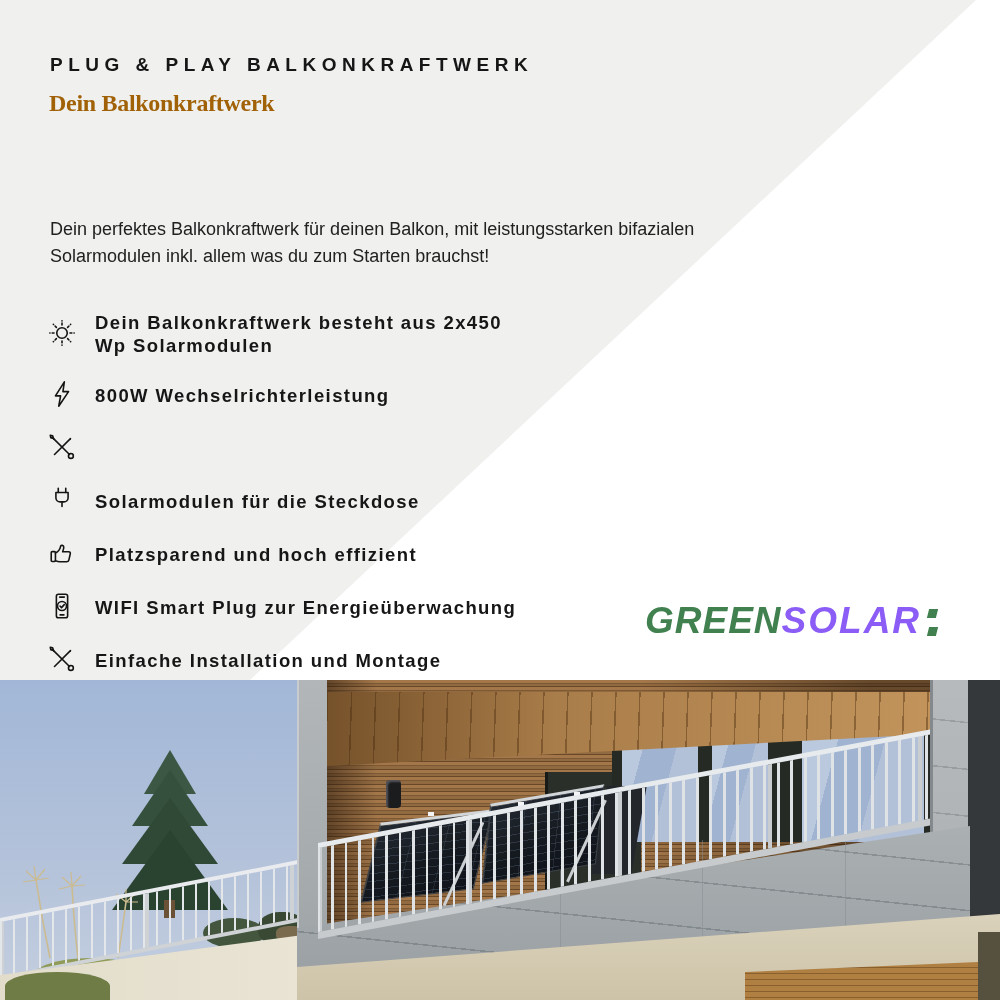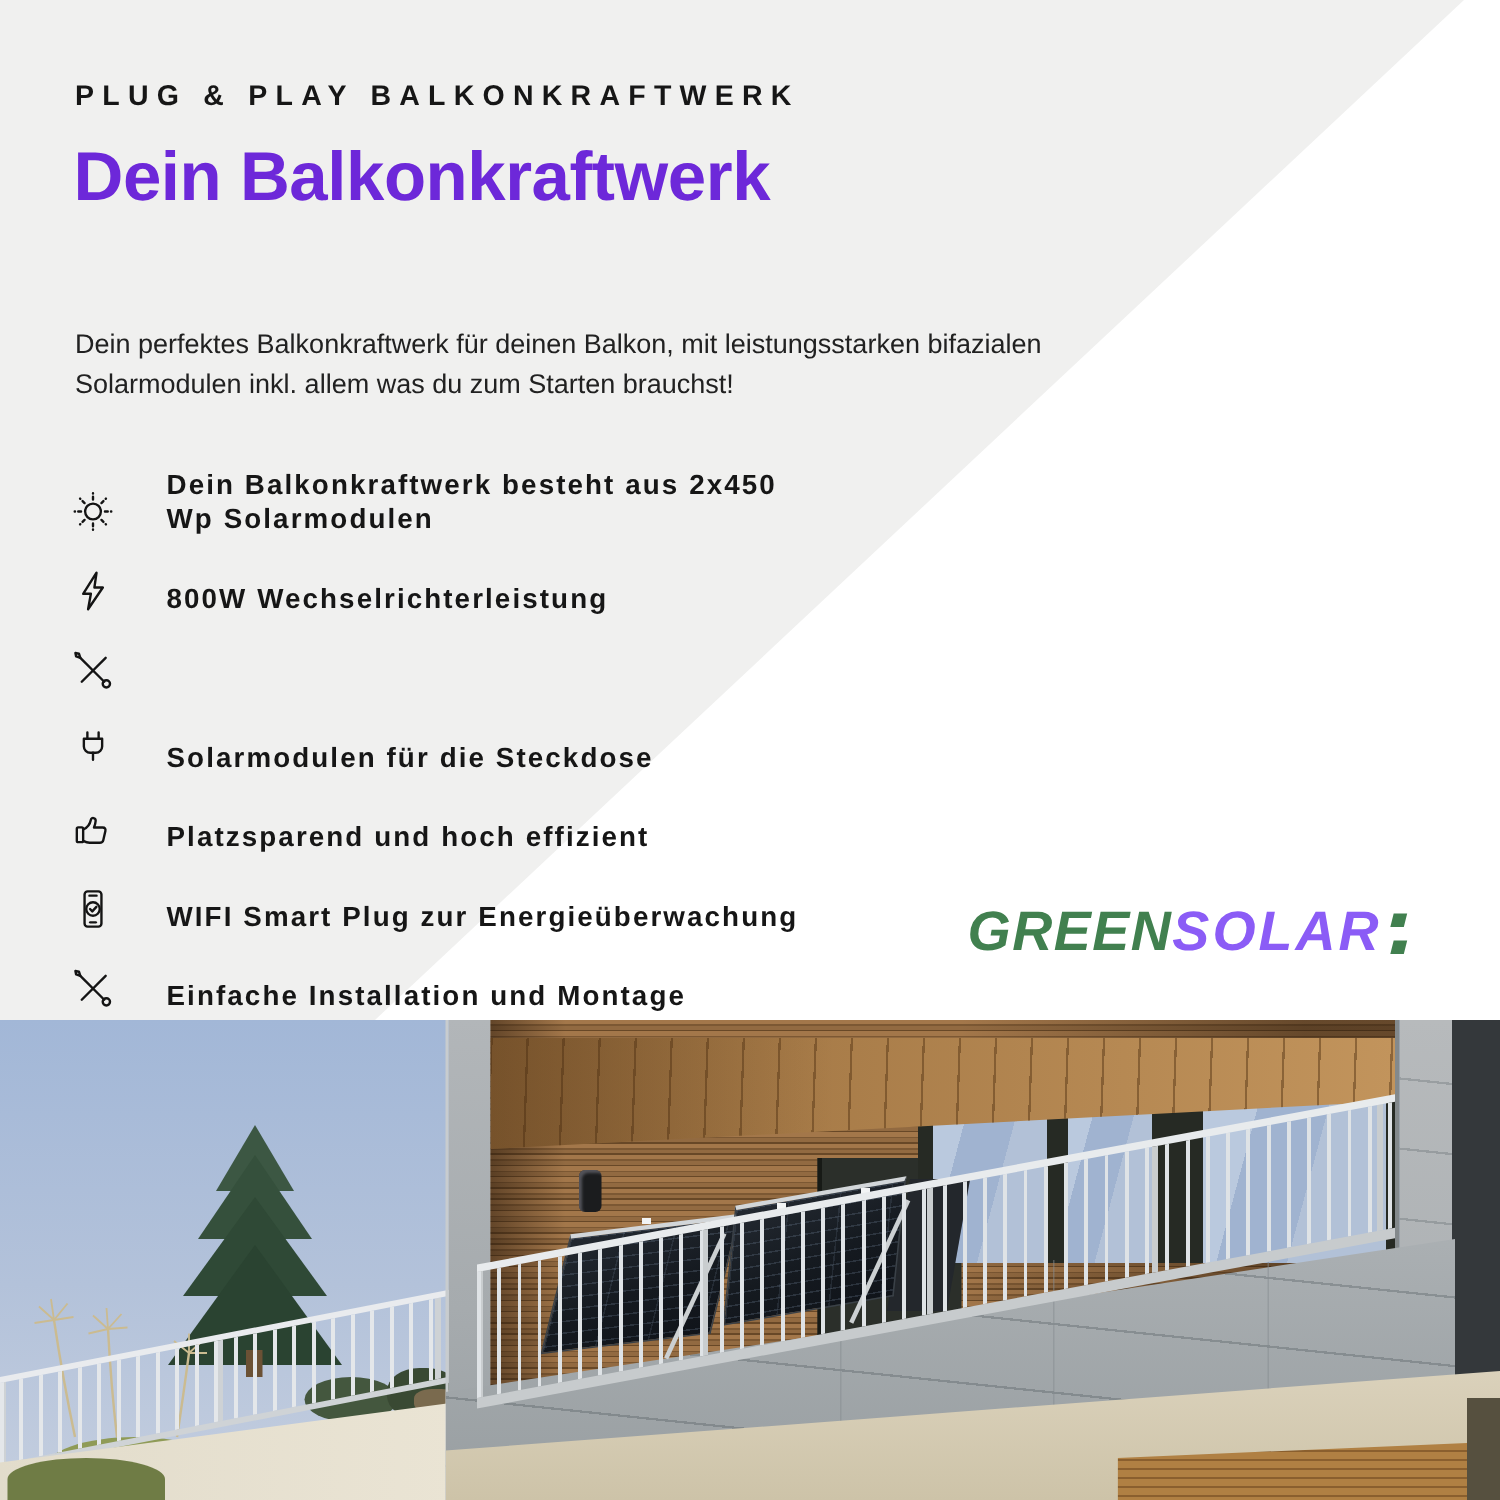--- a/index.html
+++ b/index.html
@@ -6,28 +6,28 @@
   *{box-sizing:border-box;}
   .canvas{position:relative;width:1000px;height:1000px;overflow:hidden;
           font-family:"Liberation Sans",sans-serif;background:#ffffff;}
 
   
   .top{position:absolute;left:0;top:0;width:1000px;height:680px;background:#ffffff;}
   .diag{position:absolute;inset:0;background:#f0f0ef;
         clip-path:polygon(0 0,97.6% 0,25% 100%,0 100%);}
   .eyebrow{position:absolute;left:50px;top:54px;font-size:19px;font-weight:bold;
            letter-spacing:5.5px;color:#161616;}
-  .title{position:absolute;left:49px;top:90px;font-size:46px;font-weight:bold;
-         color:#6d28d9;letter-spacing:-0.3px;}
+  .title{position:absolute;left:49px;top:90px;font-size:24px;font-weight:bold;
+         color:#a16207;letter-spacing:-0.3px;font-family:Liberation Serif, serif;}
   .subtitle{position:absolute;left:49px;top:138px;font-size:40px;font-weight:bold;
             color:#4c8655;letter-spacing:-0.3px;}
   .desc{position:absolute;left:50px;top:216px;width:715px;font-size:18px;
         line-height:27px;color:#212121;}
   .features{position:absolute;left:46px;top:308px;}
-  .feat{display:flex;align-items:flex-end;margin-bottom:21px;gap:16px;}
+  .feat{display:flex;align-items:center;margin-bottom:21px;}
   .fi{width:32px;height:32px;flex:0 0 32px;margin-right:17px;display:flex;
       align-items:center;justify-content:center;}
   .fi svg{width:30px;height:30px;stroke:#141414;fill:none;
           stroke-width:1.7;stroke-linecap:round;stroke-linejoin:round;}
   .ft{font-size:18.5px;font-weight:bold;letter-spacing:1.4px;color:#161616;
       line-height:23px;padding-top:3px;}
   .feat-0 .ft{max-width:415px;}
   .logo{position:absolute;left:645px;top:600px;display:flex;align-items:center;}
   .logo .g{font-size:37px;font-weight:bold;font-style:italic;color:#41804f;
            letter-spacing:1px;}

